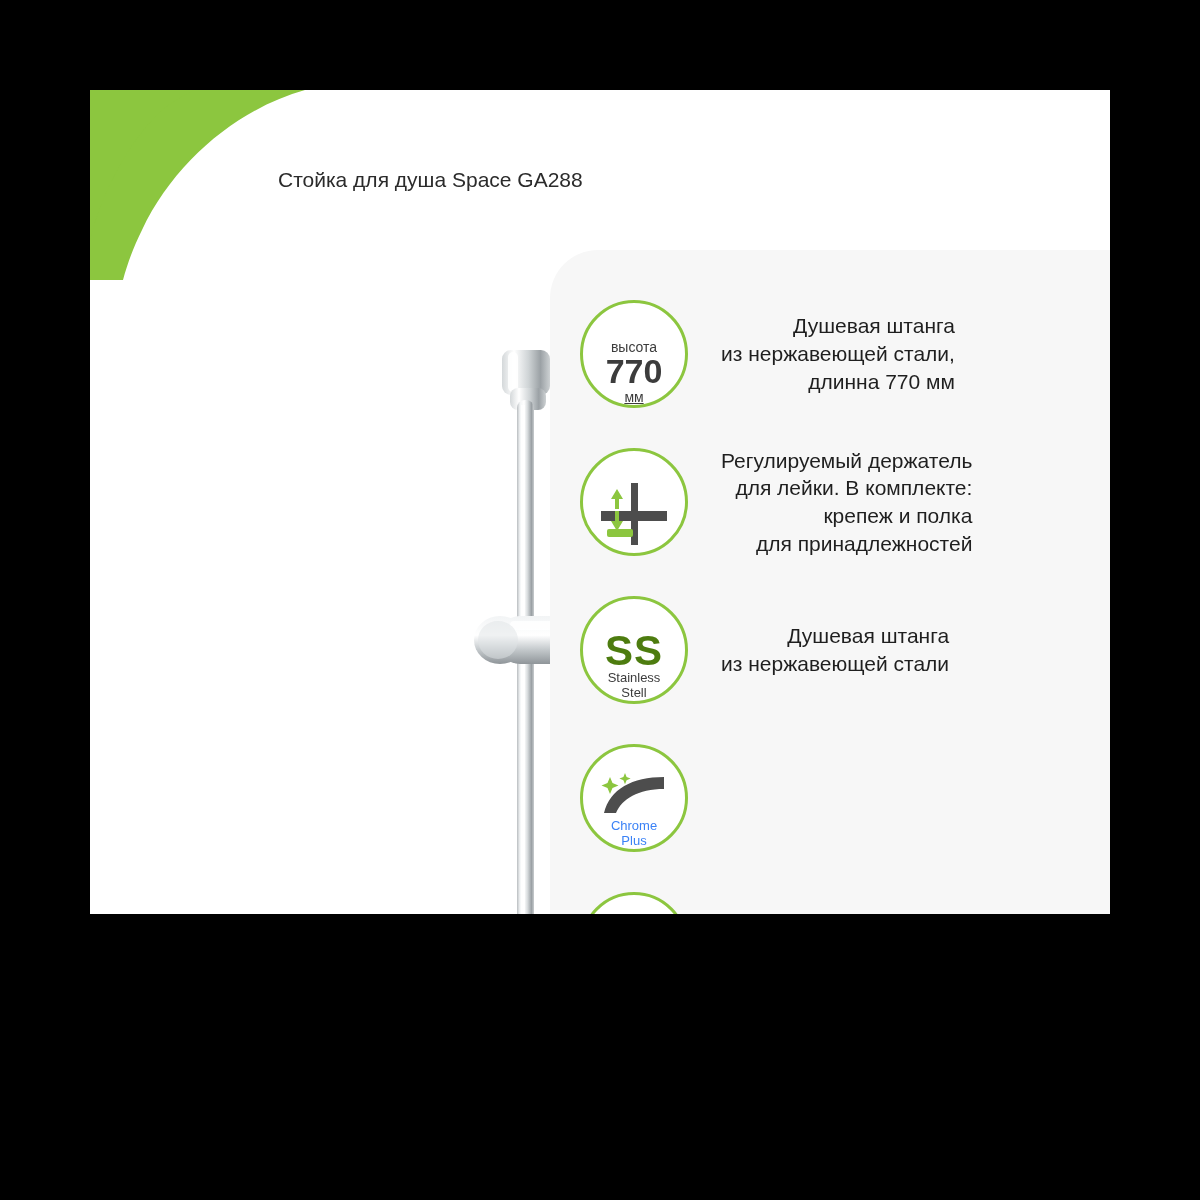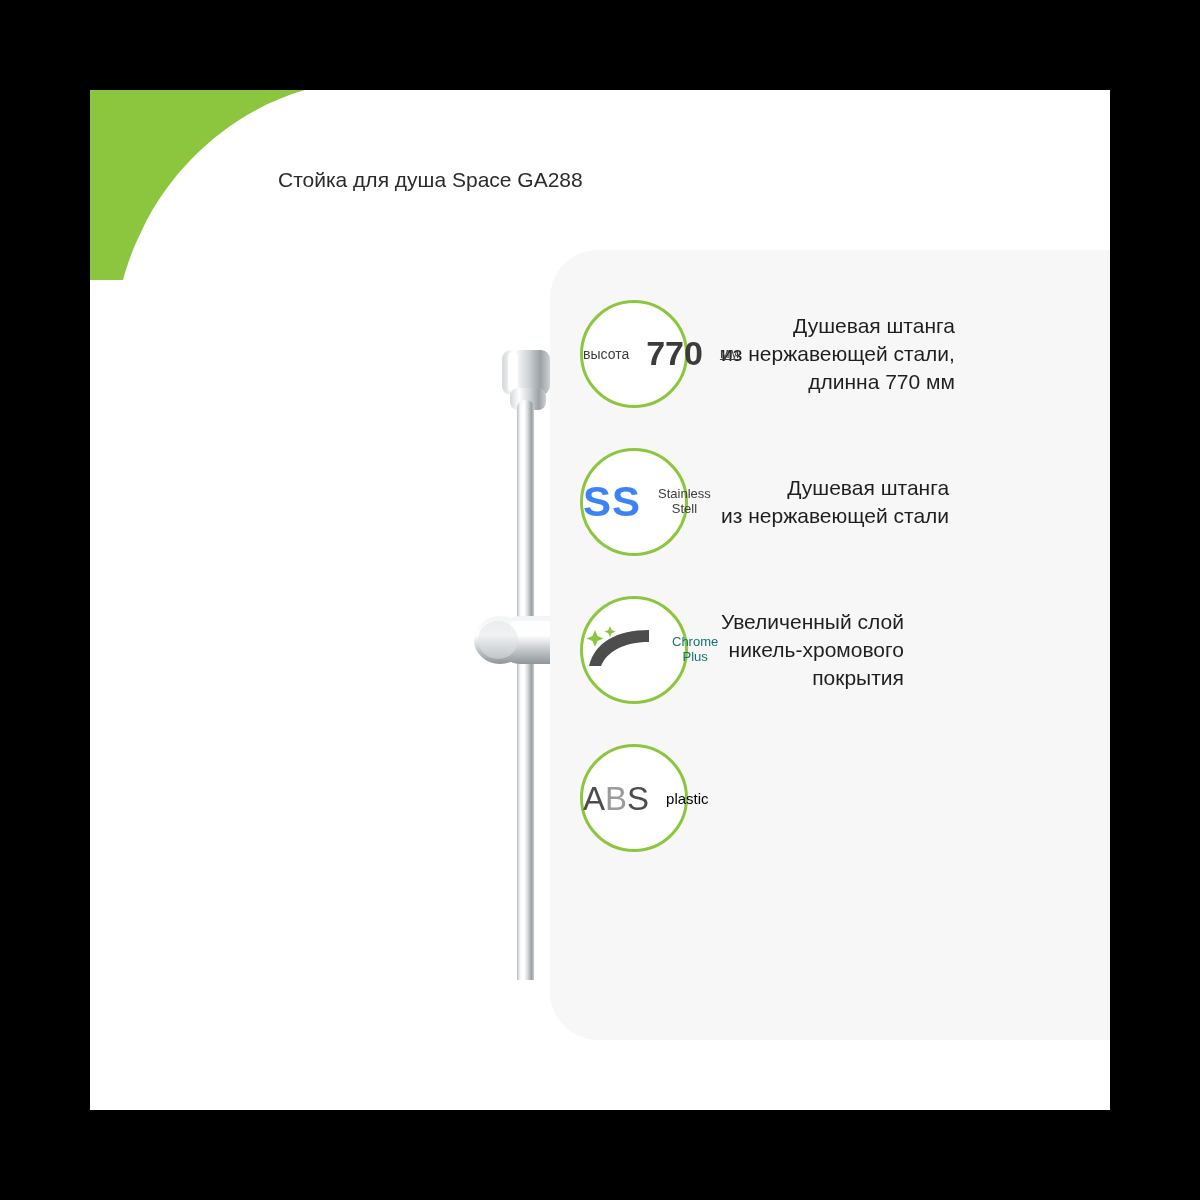--- a/index.html
+++ b/index.html
@@ -18,21 +18,21 @@
     left: 0; top: 0;
     width: 1200px;
     height: 1200px;
     background: #000000;
   }
   .sheet {
     position: absolute;
     left: 90px;
     top: 90px;
     width: 1020px;
-    height: 1020px;
+    height: 824px;
     background: #ffffff;
     overflow: hidden;
   }
   
   .corner-green {
     position: absolute;
     left: 0;
     top: 0;
     width: 250px;
     height: 190px;
@@ -76,25 +76,24 @@
   }
   .badge {
     position: relative;
     width: 108px;
     height: 108px;
     min-width: 108px;
     border-radius: 50%;
     background: #ffffff;
     border: 3px solid #8cc63f;
     display: flex;
-    flex-direction: row;
+    flex-direction: column;
     align-items: center;
-    justify-content: space-between;
+    justify-content: flex-end;
     box-sizing: border-box;
-    gap: 17px;
   }
   .badge .line1 {
     font-size: 14px;
     color: #3c3c3c;
     line-height: 1;
   }
   .badge .big {
     font-size: 34px;
     color: #3c3c3c;
     line-height: 1.05;
@@ -102,21 +101,21 @@
   }
   .badge .line3 {
     font-size: 14px;
     color: #3c3c3c;
     line-height: 1.1;
     text-decoration: underline;
   }
   .badge .ss {
     font-size: 42px;
     font-weight: bold;
-    color: #3b82f6;
+    color: #4d7c0f;
     letter-spacing: 1px;
     line-height: 0.95;
   }
   .badge .sub {
     font-size: 13px;
     color: #3c3c3c;
     text-align: center;
     line-height: 1.15;
   }
   .badge .abs {
@@ -125,21 +124,21 @@
     color: #4d4d4d;
     line-height: 1;
   }
   .badge .abs .b-grey { color: #9b9b9b; }
   .badge .plastic {
     font-size: 15px;
     color: #000000;
   }
   .badge .chrome-text {
     font-size: 13px;
-    color: #0f766e;
+    color: #3b82f6;
     text-align: center;
     line-height: 1.15;
   }
   .feature-text {
     margin-left: 33px;
     font-size: 21px;
     color: #1f1f1f;
     line-height: 1.32;
     white-space: pre-line;
     text-align: right;
@@ -241,20 +240,43 @@
         <div class="badge">
           <div class="line1">высота</div>
           <div class="big">770</div>
           <div class="line3">мм</div>
         </div>
         <div class="feature-text">Душевая штанга
 из нержавеющей стали,
 длинна 770 мм</div>
       </div>
 
+      <div class="feature">
+        <div class="badge">
+          <span>
+            <svg width="78" height="70" viewBox="0 0 78 70">
+
+              <rect x="36" y="4" width="7" height="62" fill="#4d4d4d"></rect>
+
+              <rect x="6" y="32" width="66" height="10" fill="#4d4d4d"></rect>
+
+              <g fill="#8cc63f">
+                <path d="M22,10 L28,20 L24,20 L24,30 L20,30 L20,20 L16,20 Z"></path>
+                <path d="M22,52 L16,42 L20,42 L20,32 L24,32 L24,42 L28,42 Z"></path>
+              </g>
+
+              <rect x="12" y="50" width="26" height="8" rx="2" fill="#8cc63f"></rect>
+            </svg>
+          </span>
+        </div>
+        <div class="feature-text">Регулируемый держатель
+для лейки. В комплекте:
+крепеж и полка
+для принадлежностей</div>
+      </div>
 
       <div class="feature">
         <div class="badge">
           <div class="ss">SS</div>
           <div class="sub" style="white-space:pre-line;">Stainless
 Stell</div>
         </div>
         <div class="feature-text">Душевая штанга
 из нержавеющей стали</div>
       </div>
@@ -266,23 +288,20 @@
               <path d="M6,40 C12,16 34,4 66,4 L66,16 C40,16 24,26 18,40 Z" fill="#4d4d4d"></path>
               <g fill="#8cc63f">
                 <path d="M12,4 L14.5,10 L20.5,12.5 L14.5,15 L12,21 L9.5,15 L3.5,12.5 L9.5,10 Z"></path>
                 <path d="M27,0 L28.6,4 L32.6,5.6 L28.6,7.2 L27,11.2 L25.4,7.2 L21.4,5.6 L25.4,4 Z"></path>
               </g>
             </svg>
           </span>
           <div class="chrome-text" style="white-space:pre-line;">Chrome
 Plus</div>
         </div>
-        <div class="feature-text">Увеличенный слой
-никель-хромового
-покрытия</div>
       </div>
 
       <div class="feature">
         <div class="badge">
           <div class="abs">
             <span>A</span><span class="b-grey">B</span><span>S</span>
           </div>
           <div class="plastic">plastic</div>
         </div>
       </div>

